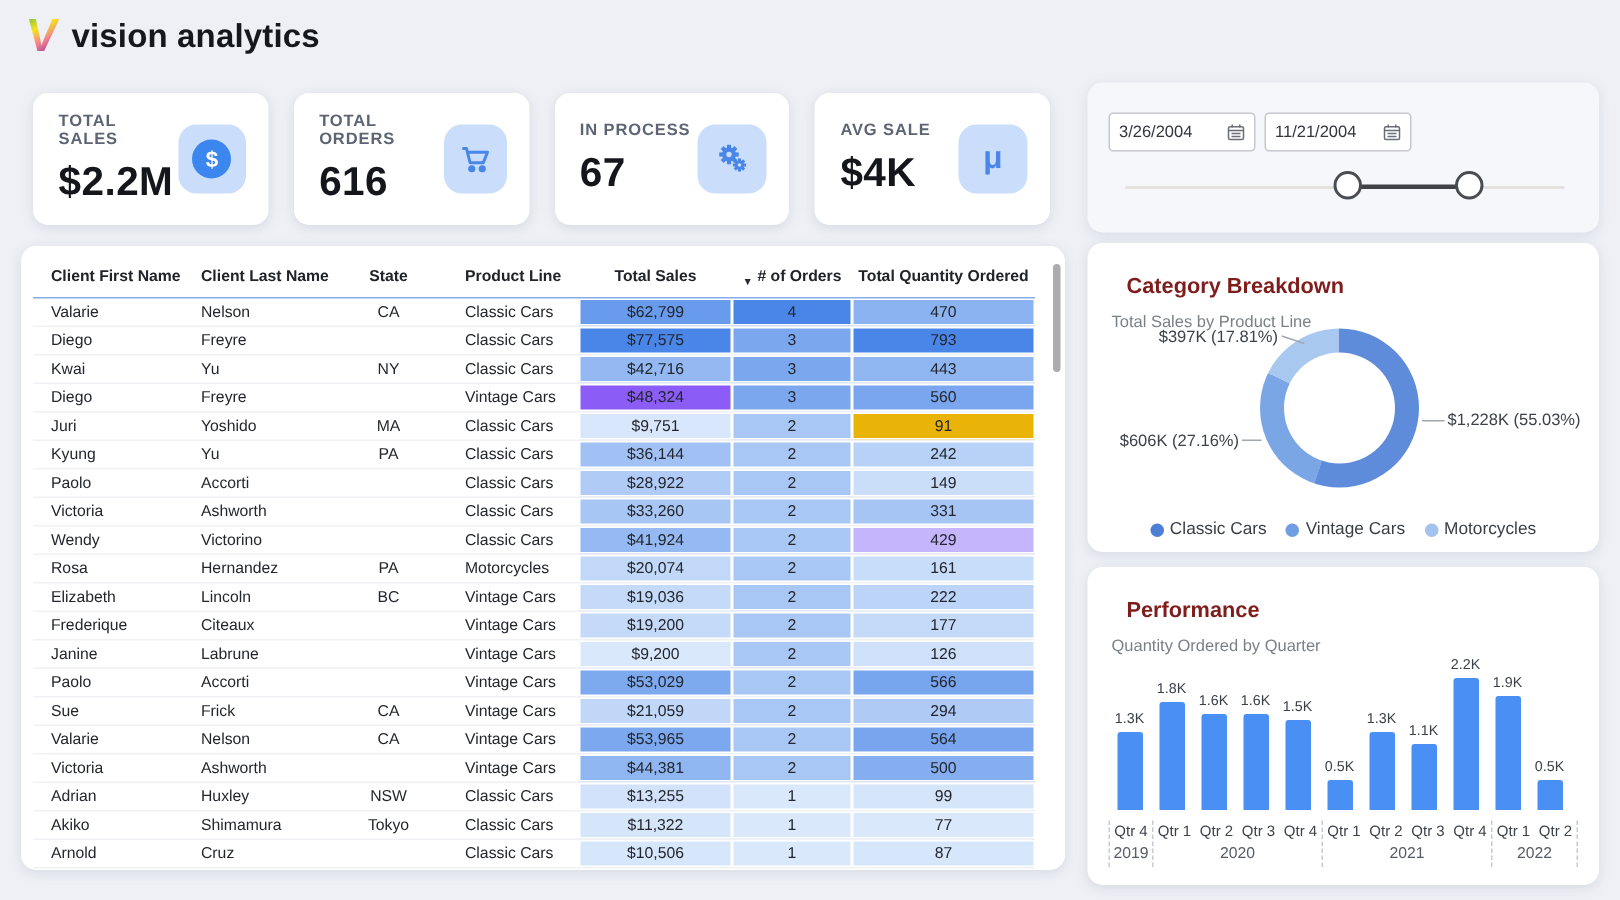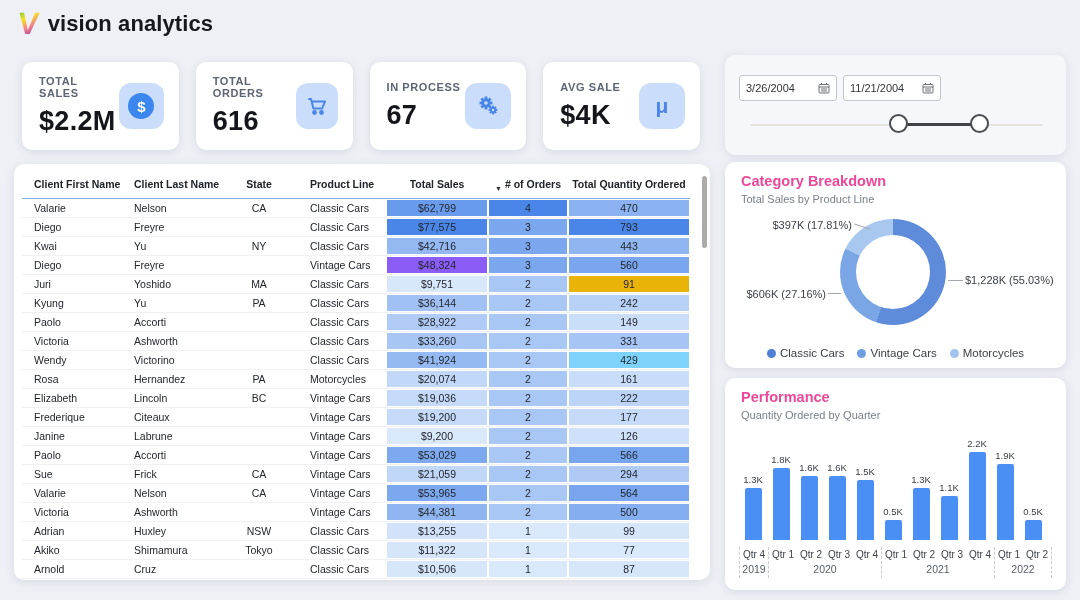--- a/index.html
+++ b/index.html
@@ -37,21 +37,21 @@
   th{font-weight:600;font-size:10.5px;color:#202329;height:26px;vertical-align:middle;white-space:nowrap}
   tbody tr{border-bottom:1px solid #f0f1f5}
   tbody td{height:18px;padding:0;white-space:nowrap;overflow:hidden}
   .al{text-align:left}.ac{text-align:center}
   .pl12{padding-left:12px}.pl22{padding-left:22px}
   td.heat{text-align:center;box-shadow:inset 0 0 0 1px #fff}
   .sort-arrow{display:inline-block;font-size:7px;color:#2a2d33;transform:translateY(3px);margin-right:3px}
   .vscroll{position:absolute;right:3px;top:12px;width:5px;height:72px;background:#acacac;border-radius:3px}
 
   
-  .panel-title{font-size:14.5px;font-weight:bold;color:#ec4899;margin:0}
+  .panel-title{font-size:14.5px;font-weight:bold;color:#7f1d1d;margin:10px}
   .panel-sub{font-size:11px;color:#7a7f89;margin-top:4px}
   .panel-head{position:absolute;left:16px;top:11px}
 
   
   .donut-card{left:725px;top:162px;width:341px;height:206px}
   .donut{position:absolute;left:115px;top:57px;width:106px;height:106px;border-radius:50%}
   .donut::after{content:"";position:absolute;inset:16px;background:#fff;border-radius:50%}
   .dlab{position:absolute;font-size:11px;color:#3d414a;white-space:nowrap}
   .dlab-moto{right:214px;top:57px}
   .dlab-vintage{right:240px;top:126px}
@@ -272,21 +272,21 @@
           <td class="ac heat" style="background: rgb(169, 199, 245);">2</td>
           <td class="ac heat" style="background: rgb(166, 197, 244);">331</td>
         </tr>
         <tr>
           <td class="al pl12">Wendy</td>
           <td class="al pl12">Victorino</td>
           <td class="ac"></td>
           <td class="al pl22">Classic Cars</td>
           <td class="ac heat" style="background: rgb(149, 185, 242);">$41,924</td>
           <td class="ac heat" style="background: rgb(169, 199, 245);">2</td>
-          <td class="ac heat" style="background: #7dd3fc;">429</td>
+          <td class="ac heat" style="background: #c4b5fd;">429</td>
         </tr>
         <tr>
           <td class="al pl12">Rosa</td>
           <td class="al pl12">Hernandez</td>
           <td class="ac">PA</td>
           <td class="al pl22">Motorcycles</td>
           <td class="ac heat" style="background: rgb(194, 216, 248);">$20,074</td>
           <td class="ac heat" style="background: rgb(169, 199, 245);">2</td>
           <td class="ac heat" style="background: rgb(200, 221, 249);">161</td>
         </tr>

